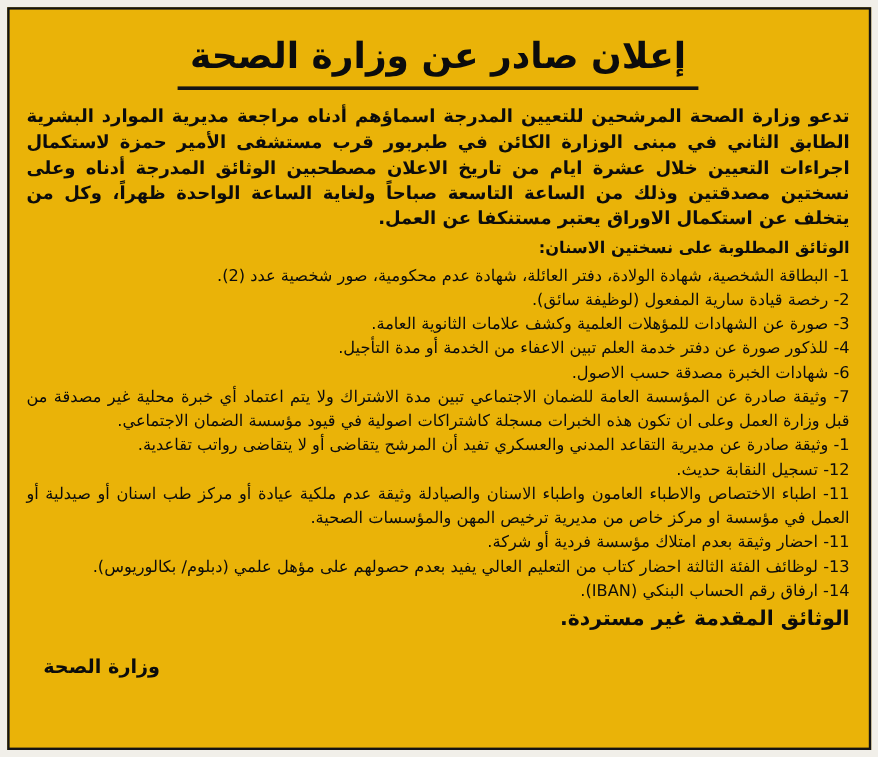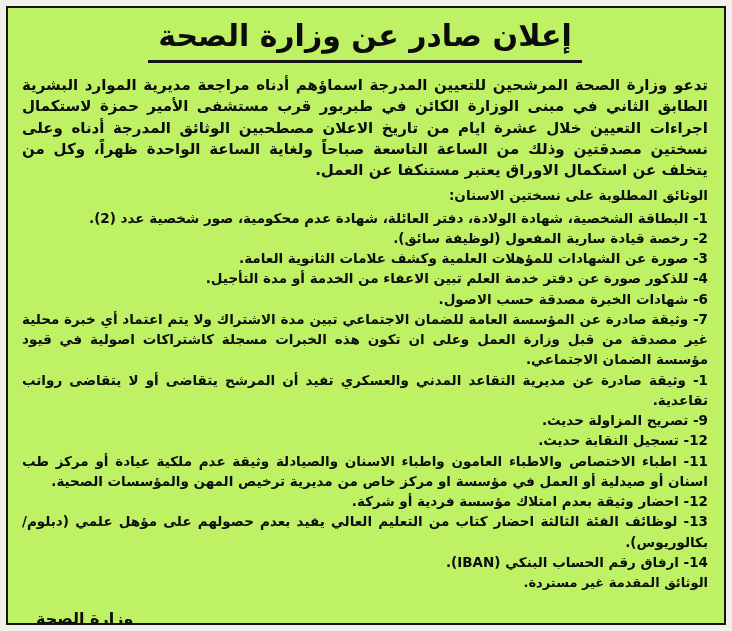--- a/index.html
+++ b/index.html
@@ -5,23 +5,23 @@
   * { margin: 0; padding: 0; box-sizing: border-box; }
   html, body {
     width: 732px; height: 631px;
     background: #f1efe9;
     font-family: "DejaVu Sans", sans-serif;
     overflow: hidden;
   }
   .page {
     position: absolute;
     inset: 6px;
-    background: #bef264;
+    background: #eab308;
     border: 2.5px solid #141414;
-    padding: 8px 16px 8px 14px;
+    padding: 20px 16px 8px 14px;
     direction: rtl;
     color: #0c0c0c;
     overflow: hidden;
   }
   .title-wrap {
     text-align: center;
     margin: 2px 0 12px 0;
   }
   .title {
     display: inline-block;
@@ -39,26 +39,26 @@
     margin-bottom: 4px;
   }
   .heading {
     font-size: 13.5px;
     font-weight: bold;
     line-height: 1.5;
     margin-bottom: 2px;
   }
   .item {
     font-size: 13.5px;
-    font-weight: bold;
+    font-weight: normal;
     line-height: 1.5;
     text-align: justify;
   }
   .closing {
-    font-size: 13px;
+    font-size: 17px;
     font-weight: bold;
     line-height: 1.5;
     margin-top: 1px;
   }
   .signature {
     font-size: 16px;
     font-weight: bold;
     text-align: left;
     margin-top: 16px;
     padding-left: 14px;
@@ -77,24 +77,23 @@
 
   <div class="heading">الوثائق المطلوبة على نسختين الاسنان:</div>
 
   <div class="item">1- البطاقة الشخصية، شهادة الولادة، دفتر العائلة، شهادة عدم محكومية، صور شخصية عدد (2).</div>
   <div class="item">2- رخصة قيادة سارية المفعول (لوظيفة سائق).</div>
   <div class="item">3- صورة عن الشهادات للمؤهلات العلمية وكشف علامات الثانوية العامة.</div>
   <div class="item">4- للذكور صورة عن دفتر خدمة العلم تبين الاعفاء من الخدمة أو مدة التأجيل.</div>
   <div class="item">6- شهادات الخبرة مصدقة حسب الاصول.</div>
   <div class="item">7- وثيقة صادرة عن المؤسسة العامة للضمان الاجتماعي تبين مدة الاشتراك ولا يتم اعتماد أي خبرة محلية غير مصدقة من قبل وزارة العمل وعلى ان تكون هذه الخبرات مسجلة كاشتراكات اصولية في قيود مؤسسة الضمان الاجتماعي.</div>
   <div class="item">1- وثيقة صادرة عن مديرية التقاعد المدني والعسكري تفيد أن المرشح يتقاضى أو لا يتقاضى رواتب تقاعدية.</div>
-  <div class="item">9- تصريح المزاولة حديث.</div>
   <div class="item">12- تسجيل النقابة حديث.</div>
   <div class="item">11- اطباء الاختصاص والاطباء العامون واطباء الاسنان والصيادلة وثيقة عدم ملكية عيادة أو مركز طب اسنان أو صيدلية أو العمل في مؤسسة او مركز خاص من مديرية ترخيص المهن والمؤسسات الصحية.</div>
-  <div class="item">12- احضار وثيقة بعدم امتلاك مؤسسة فردية أو شركة.</div>
+  <div class="item">11- احضار وثيقة بعدم امتلاك مؤسسة فردية أو شركة.</div>
   <div class="item">13- لوظائف الفئة الثالثة احضار كتاب من التعليم العالي يفيد بعدم حصولهم على مؤهل علمي (دبلوم/ بكالوريوس).</div>
   <div class="item">14- ارفاق رقم الحساب البنكي (IBAN).</div>
 
   <div class="closing">الوثائق المقدمة غير مستردة.</div>
 
   <div class="signature">وزارة الصحة</div>
 
 </div>
 
 </body></html>

